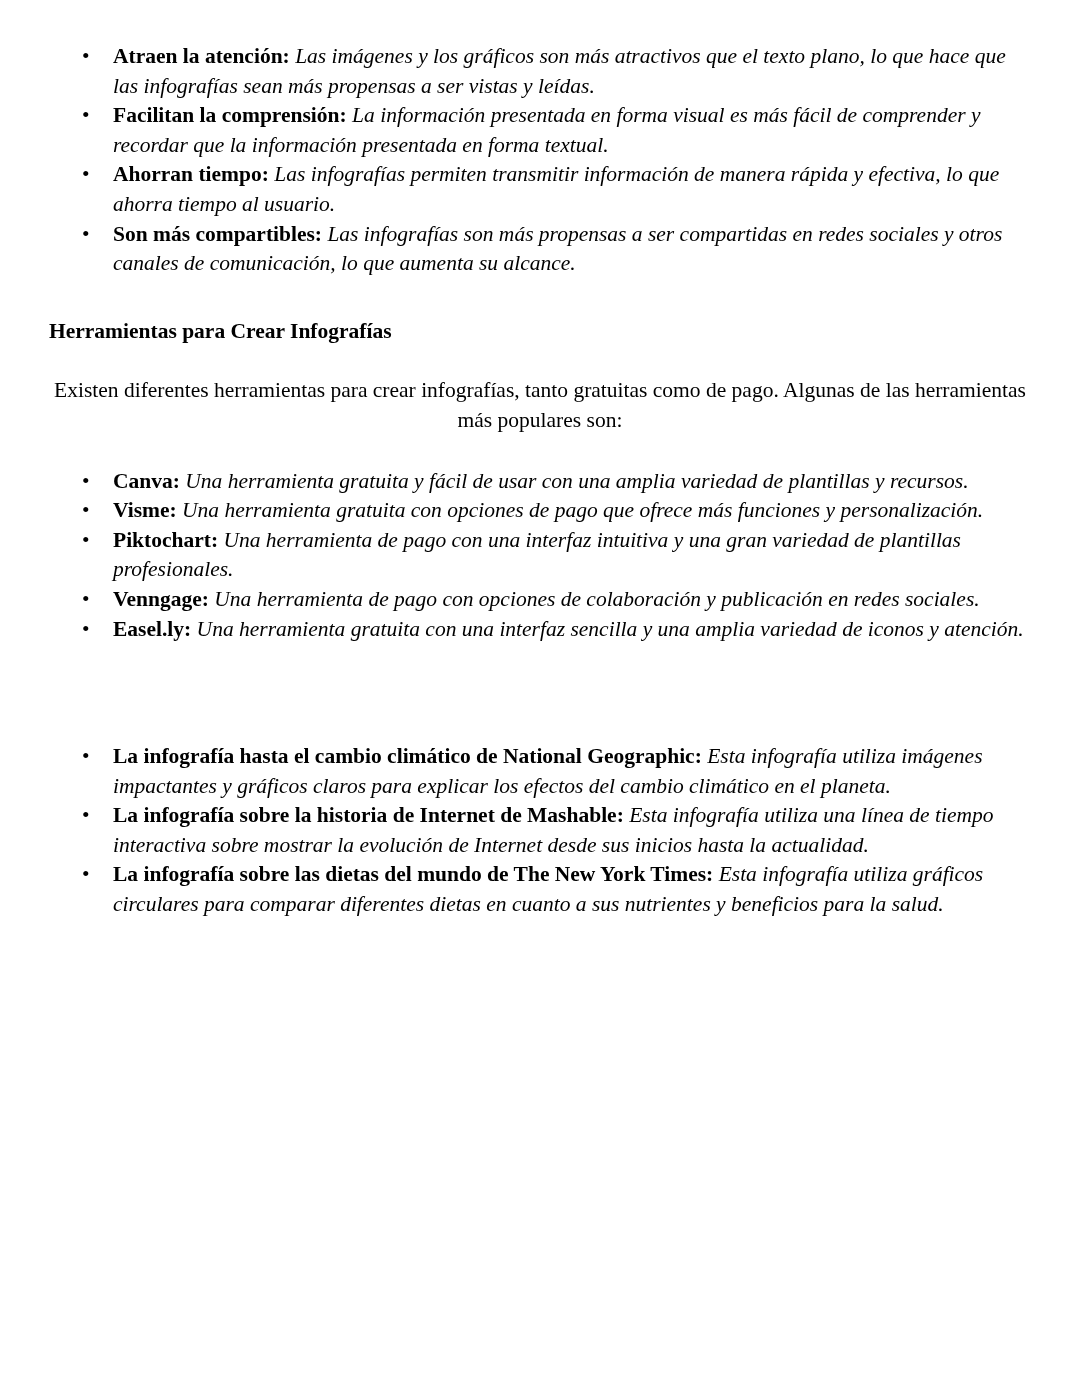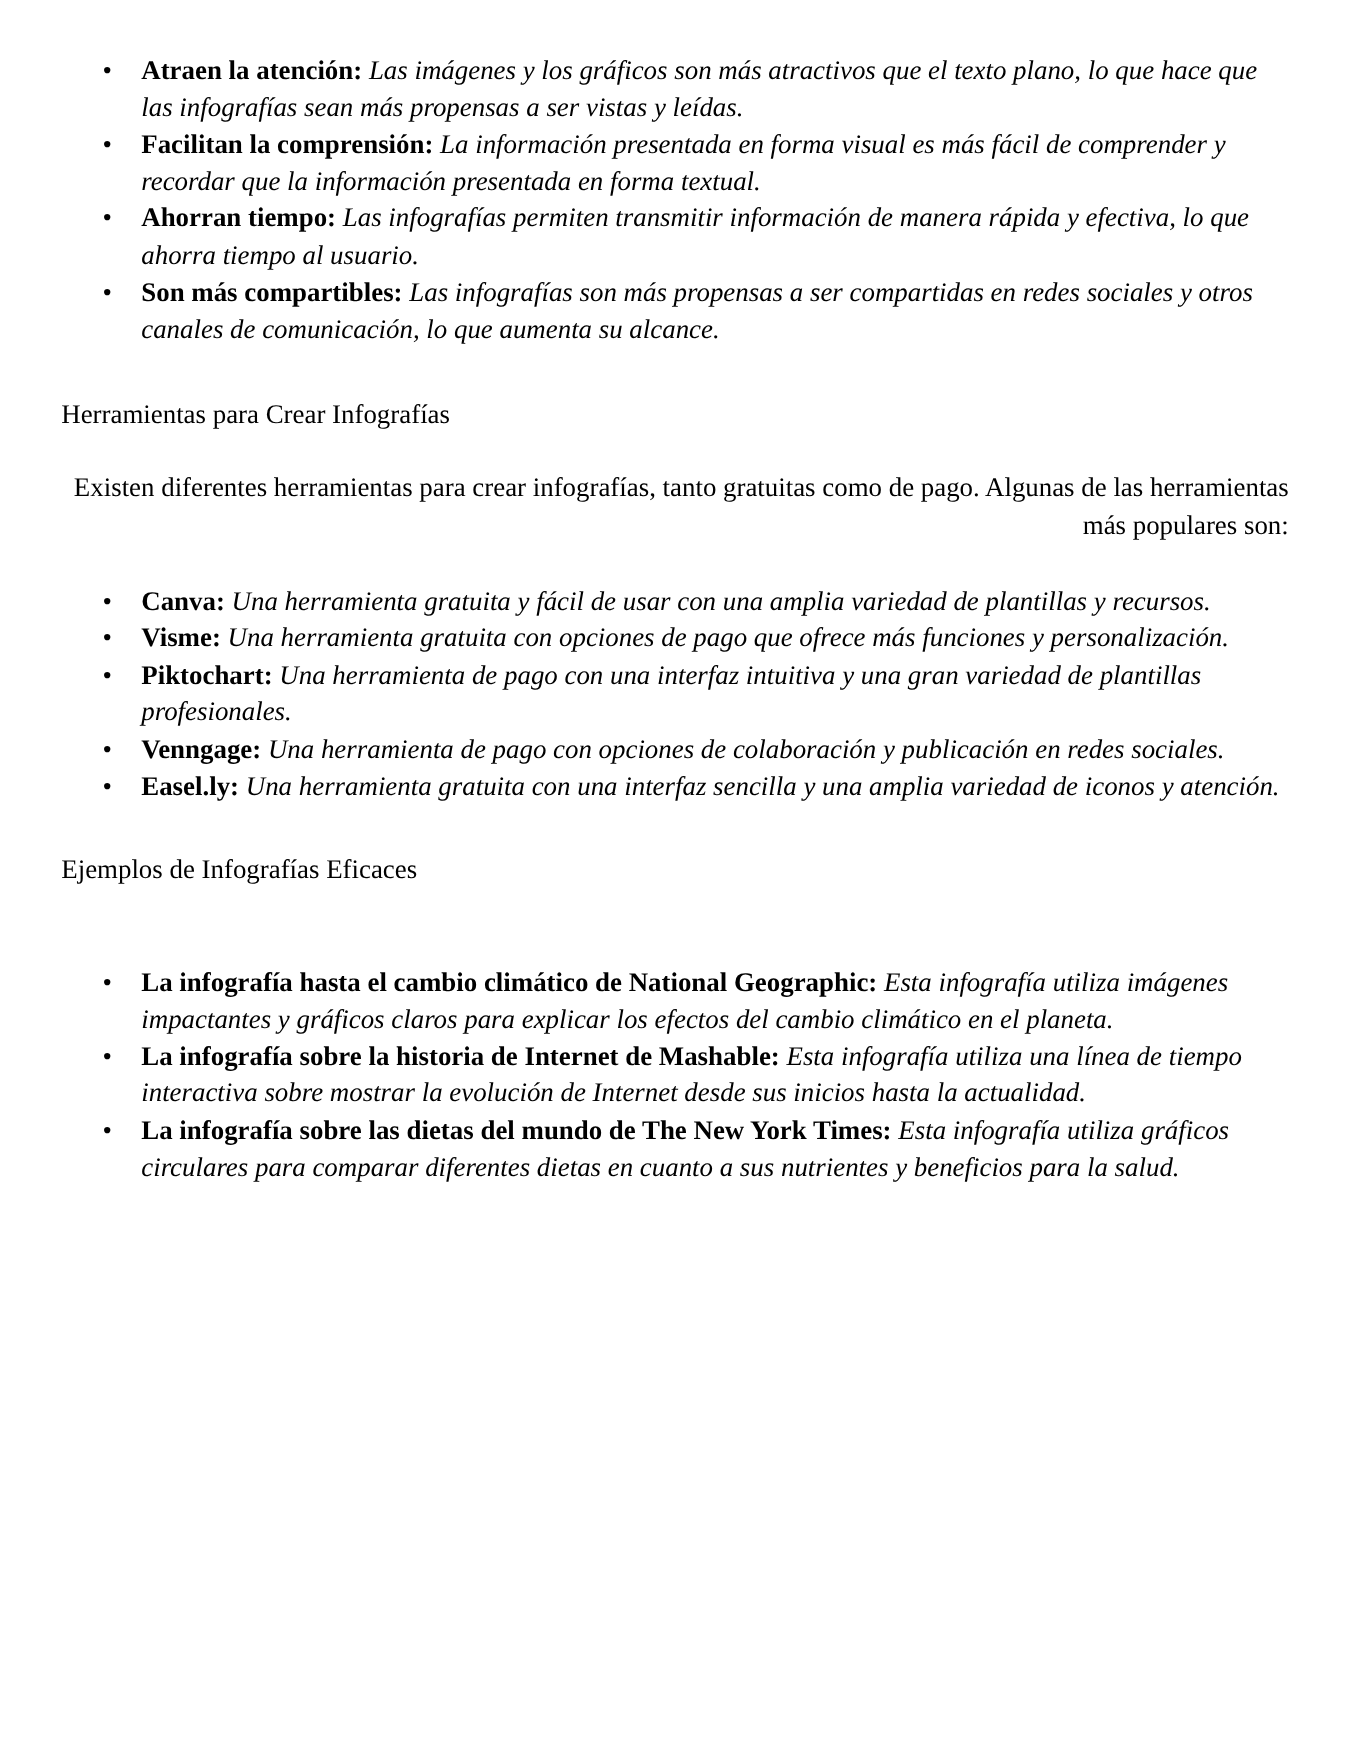--- a/index.html
+++ b/index.html
@@ -51,30 +51,30 @@
   }
   .bullet-item .rest {
     font-weight: normal;
     font-style: italic;
   }
 
   
   .section-heading {
     font-size: 21.5px;
     line-height: 29.6px;
-    font-weight: normal;
+    font-weight: bold;
     margin: 0;
   }
 
   
   .body-paragraph {
     font-size: 21.5px;
     line-height: 29.6px;
     margin: 0;
-    text-align: right;
+    text-align: center;
   }
 
   
   .gap-list-to-heading { height: 38px; }
   .gap-heading-to-para { height: 30px; }
   .gap-para-to-list    { height: 31px; }
   .gap-list-to-heading2 { height: 37px; }
 </style>
 </head>
 <body>
@@ -120,21 +120,20 @@
       <li class="bullet-item">
         <span class="bullet-marker">•</span><span class="lead">Venngage:</span><span class="rest"> Una herramienta de pago con opciones de colaboración y publicación en redes sociales.</span>
       </li>
       <li class="bullet-item">
         <span class="bullet-marker">•</span><span class="lead">Easel.ly:</span><span class="rest"> Una herramienta gratuita con una interfaz sencilla y una amplia variedad de iconos y atención.</span>
       </li>
     </ul>
 
     <div class="gap-list-to-heading2"></div>
 
-    <h2 class="section-heading">Ejemplos de Infografías Eficaces</h2>
 
     <div class="gap-heading-to-para"></div>
 
 
     <div class="gap-para-to-list"></div>
 
     <ul class="bullet-list">
       <li class="bullet-item">
         <span class="bullet-marker">•</span><span class="lead">La infografía hasta el cambio climático de National Geographic:</span><span class="rest"> Esta infografía utiliza imágenes impactantes y gráficos claros para explicar los efectos del cambio climático en el planeta.</span>
       </li>

